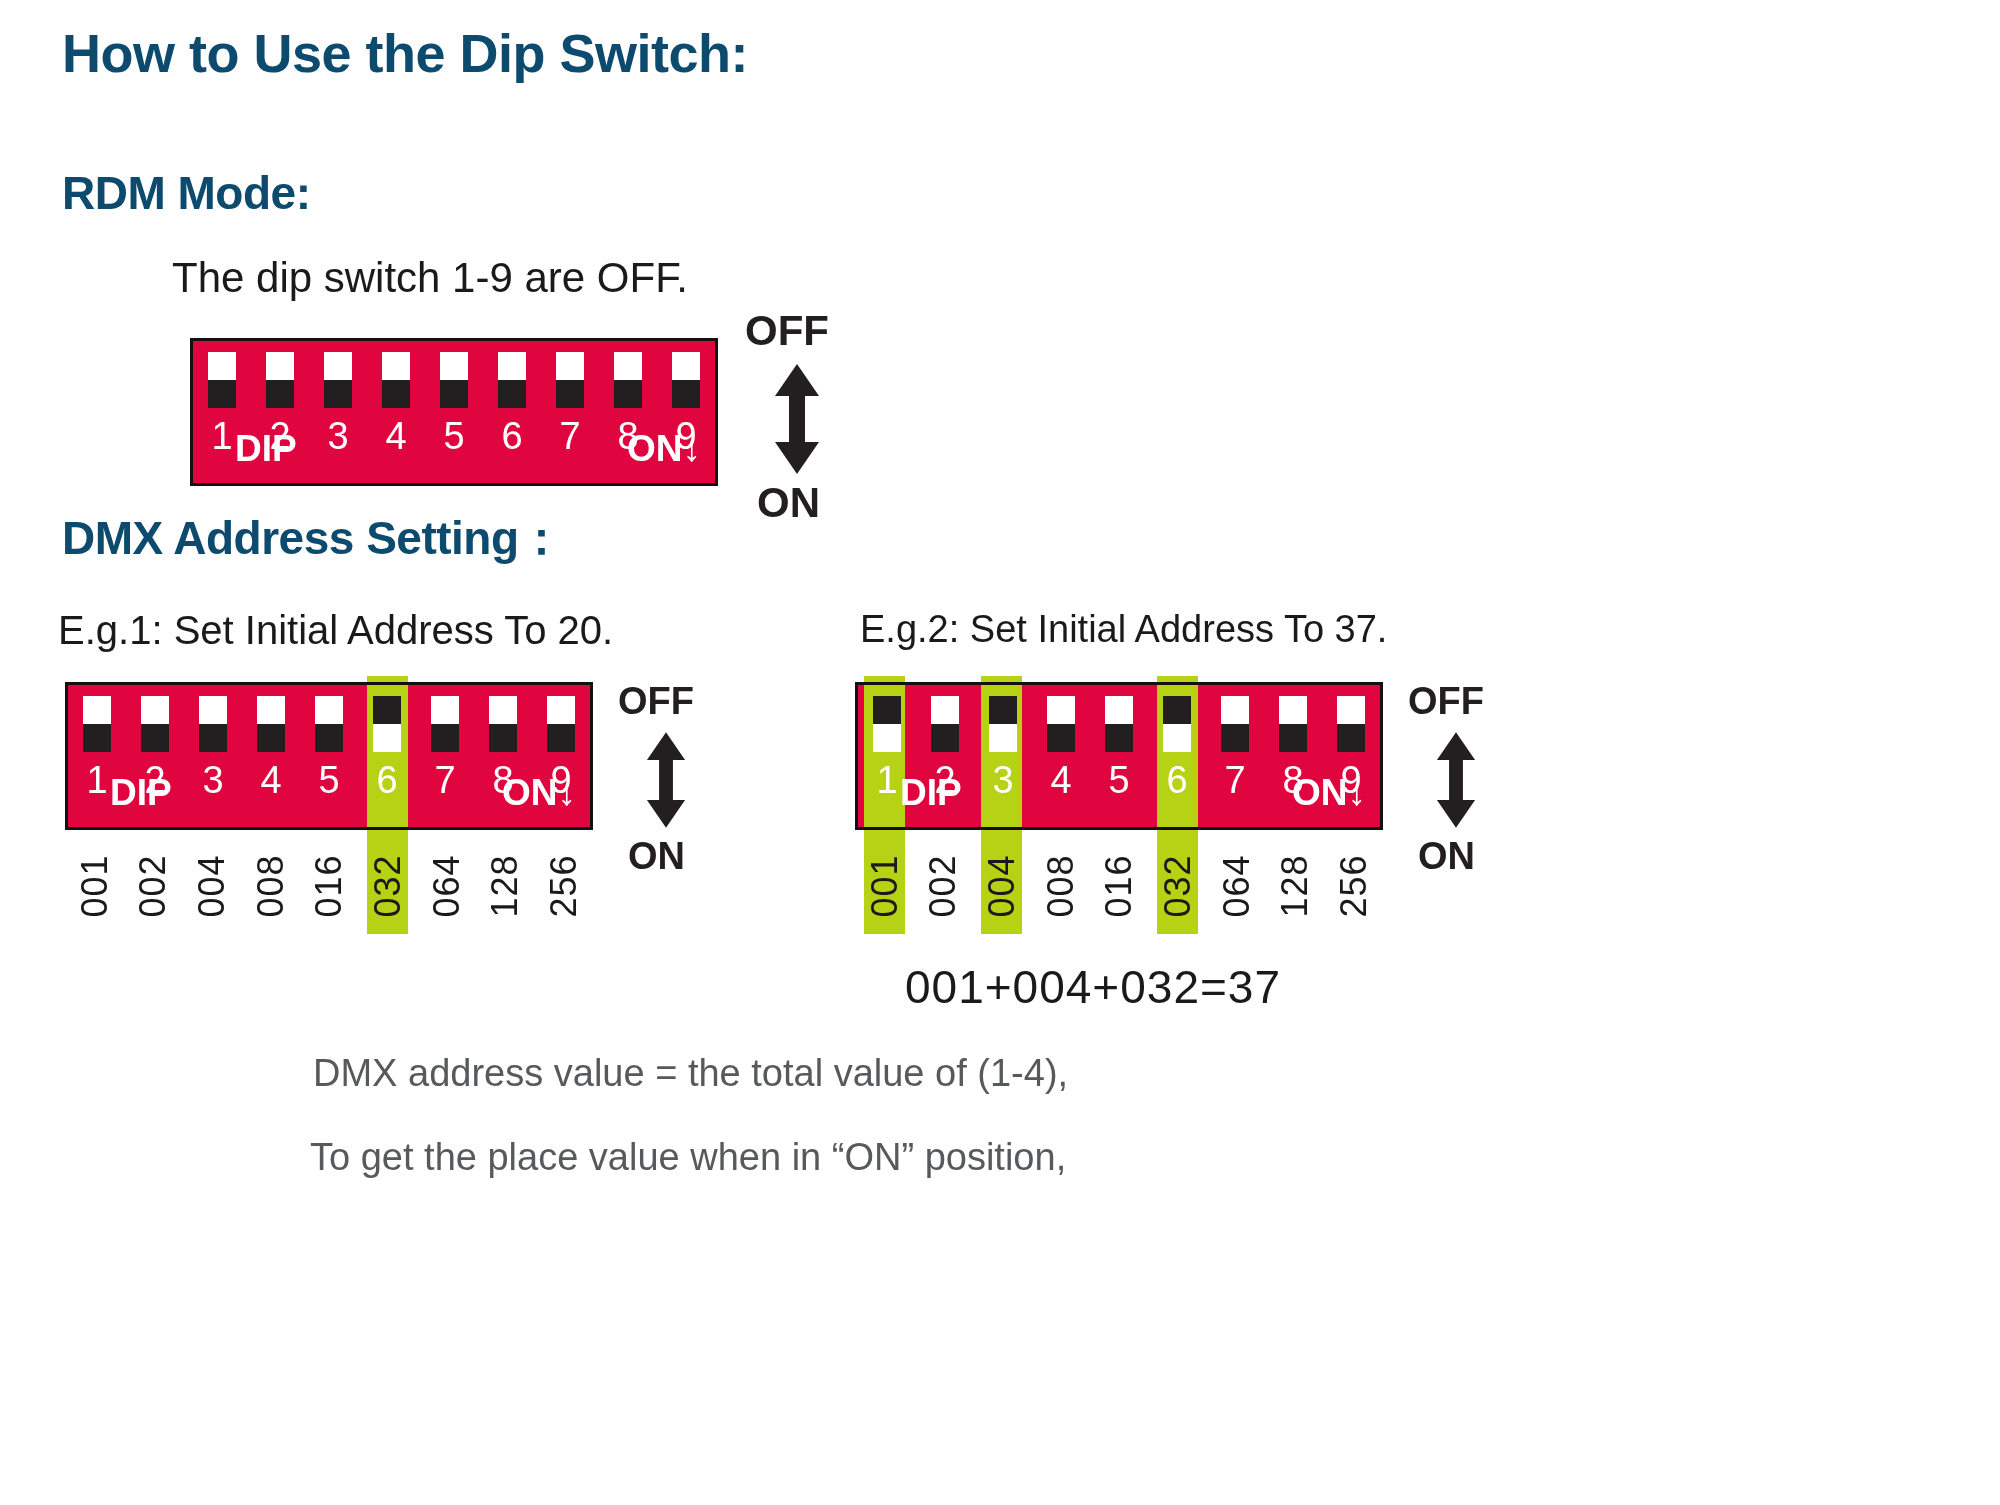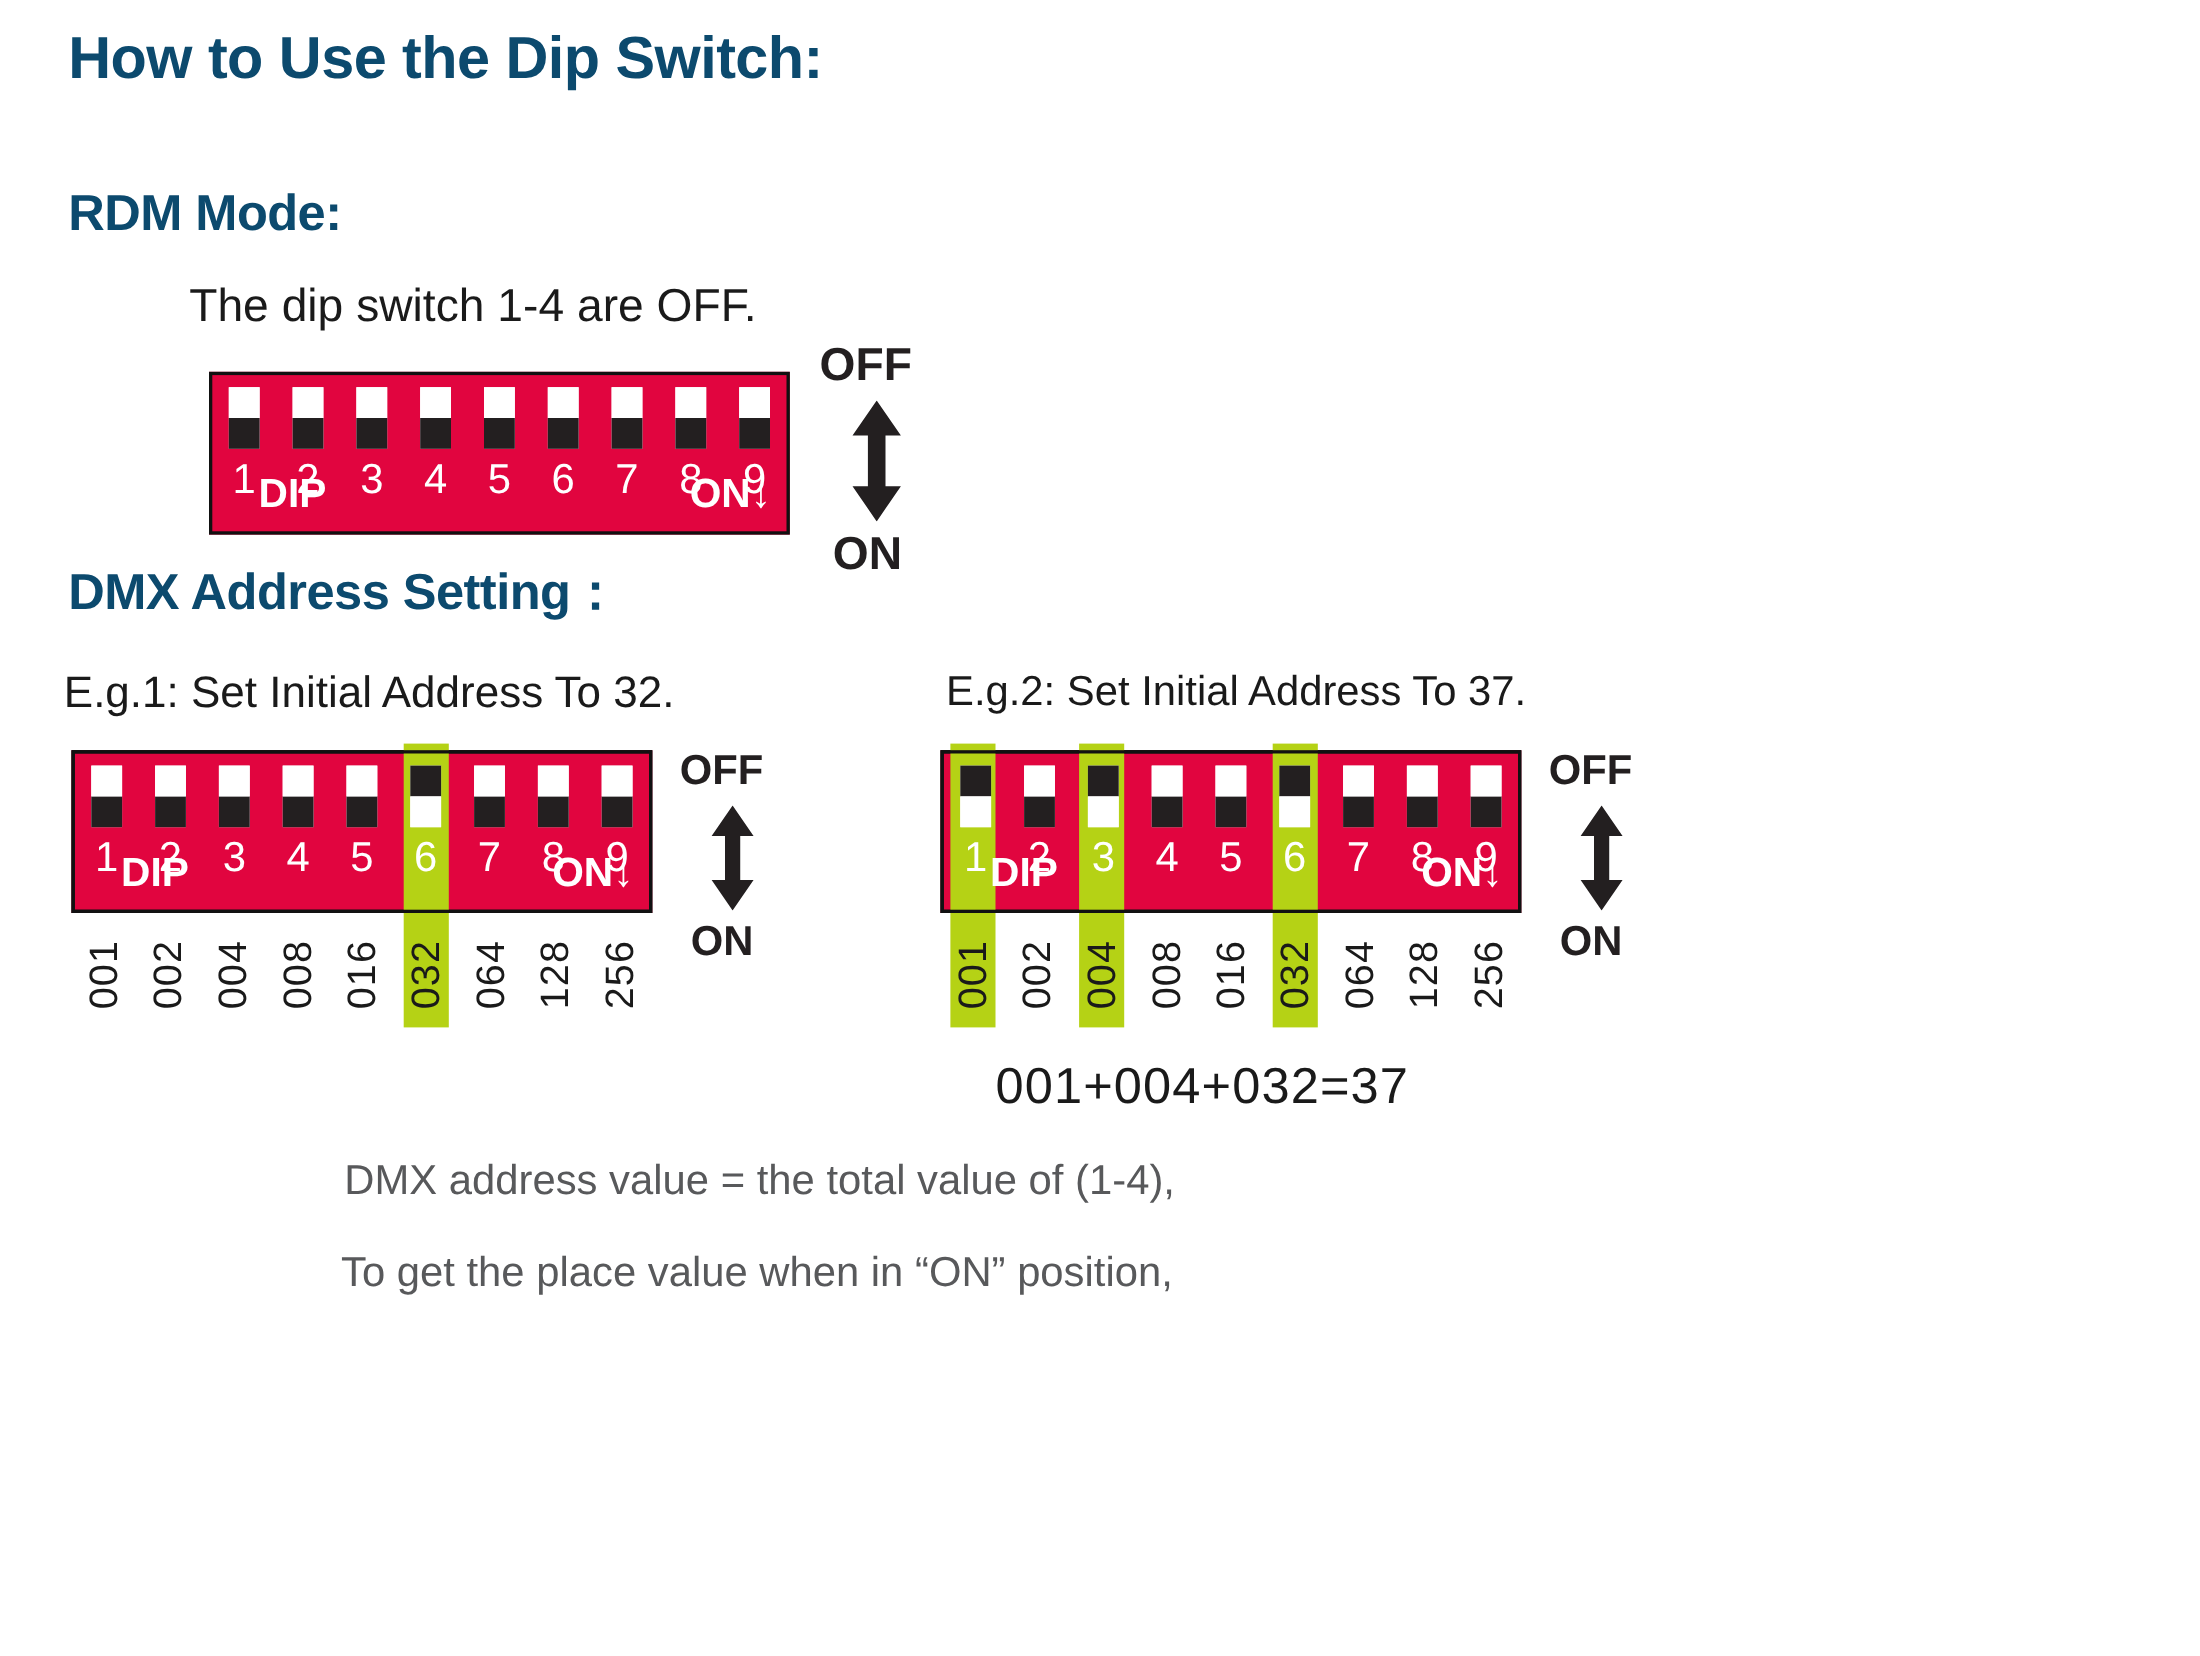--- a/index.html
+++ b/index.html
@@ -137,21 +137,21 @@
   }
   .legend svg { position: absolute; }
 </style>
 </head>
 <body>
 
 <div class="heading" id="title">How to Use the Dip Switch:</div>
 
 <div class="heading" id="rdm-heading">RDM Mode:</div>
 
-<div class="body-text" id="rdm-line">The dip switch 1-4 are OFF.</div>
+<div class="body-text" id="rdm-line">The dip switch 1-9 are OFF.</div>
 
 <div class="heading" id="dmx-heading">DMX Address Setting：</div>
 
 <div class="dip-wrap" style="left:190px; top:338px; width:528px; height:148px;">
   <div class="dip-body" style="width:528px; height:148px;">
     <div class="hl-band-layer" id="rdm-bands"></div>
     <div class="dip-row" id="rdm-row">
         <div class="dip-cell">
           <div class="rocker off" style="width: 28px; height: 56px; margin-top: 11px;">
             <div class="half black"></div>
@@ -224,21 +224,21 @@
 </div>
 
 <div class="legend" style="left:745px; top:310px; width:140px; height:200px;">
   <div class="lbl" style="left:0px; top:0px; font-size:42px;">OFF</div>
   <svg width="60" height="110" viewBox="0 0 60 110" style="left:22px; top:54px;">
     <polygon points="30,0 52,32 38,32 38,78 52,78 30,110 8,78 22,78 22,32 8,32" fill="#231f20"></polygon>
   </svg>
   <div class="lbl" style="left:12px; top:172px; font-size:42px;">ON</div>
 </div>
 
-<div class="body-text" id="eg1-label">E.g.1: Set Initial Address To 32.</div>
+<div class="body-text" id="eg1-label">E.g.1: Set Initial Address To 20.</div>
 
 <div class="dip-wrap" style="left:65px; top:682px; width:528px; height:148px;">
   <div class="hl-band-layer" id="eg1-bands" style="position:absolute; left:0; top:0; width:528px; height:258px; z-index:0;">
       <div style="position: absolute; left: 0px; top: 0px; width: 528px; height: 148px; background: rgb(225, 5, 63); border: 3px solid rgb(17, 17, 17); box-sizing: border-box;"></div>
       <div class="hl-band" style="left: 302.333px; top: -6px; width: 40.6667px; height: 258px;"></div>
     </div>
   <div class="dip-body" style="width:528px; height:148px; background:transparent; z-index:1;">
     <div class="dip-row" id="eg1-row">
         <div class="dip-cell">
           <div class="rocker off" style="width: 28px; height: 56px; margin-top: 11px;">

